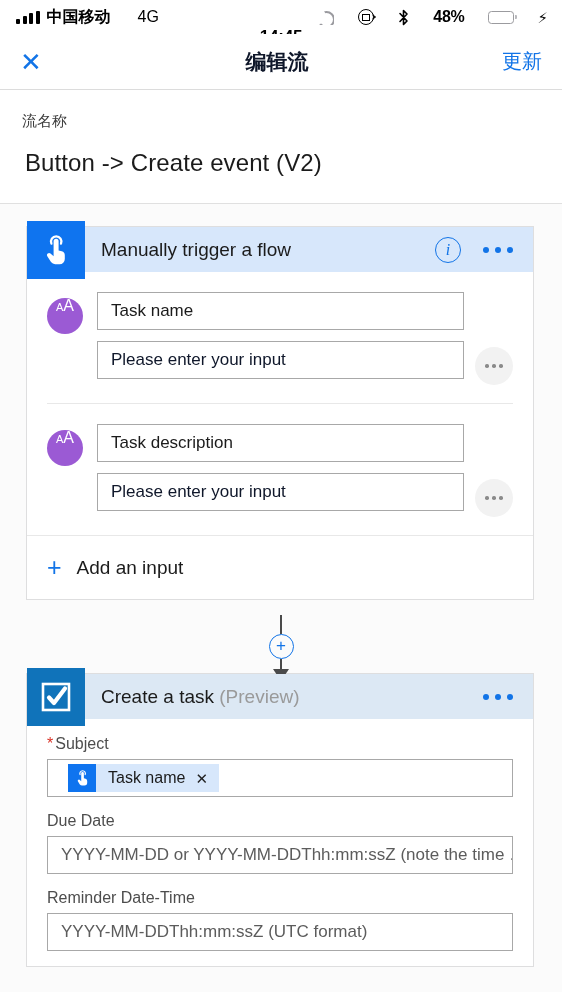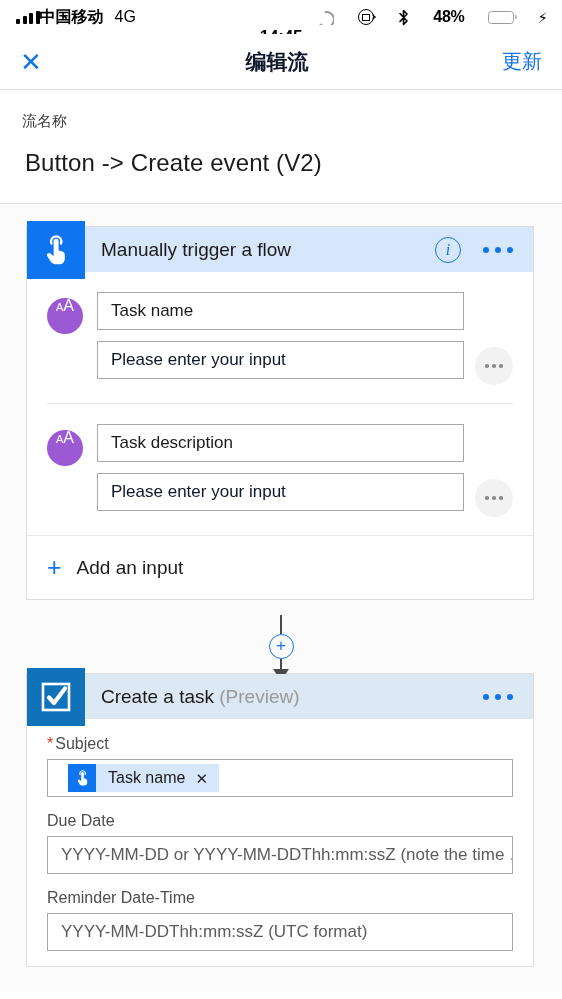--- a/index.html
+++ b/index.html
@@ -21,40 +21,41 @@
     align-items: center;
     padding: 0 14px 0 16px;
     font-size: 17px;
     font-weight: 700;
     color: #000;
     position: relative;
   }
   .status-left {
     display: flex;
     align-items: center;
+    gap: 7px;
     justify-content: space-between;
   }
   .signal-bars {
     display: flex;
     align-items: flex-end;
     gap: 2.5px;
     height: 13px;
   }
   .signal-bars i {
     display: block;
     width: 4px;
     background: #000;
     border-radius: 1px;
   }
   .signal-bars i:nth-child(1) { height: 5px; }
   .signal-bars i:nth-child(2) { height: 8px; }
   .signal-bars i:nth-child(3) { height: 11px; }
   .signal-bars i:nth-child(4) { height: 13px; }
   .carrier { font-size: 16px; font-weight: 600; letter-spacing: 0px; }
-  .network { font-size: 16px; font-weight: 500; margin-left: 11px; }
+  .network { font-size: 16px; font-weight: 500; margin-left: 20px; }
 
   .status-center {
     position: absolute;
     left: 0; right: 0;
     text-align: center;
     font-size: 17px;
     font-weight: 700;
     letter-spacing: -0.2px;
     pointer-events: none;
     margin-top: 40px;

